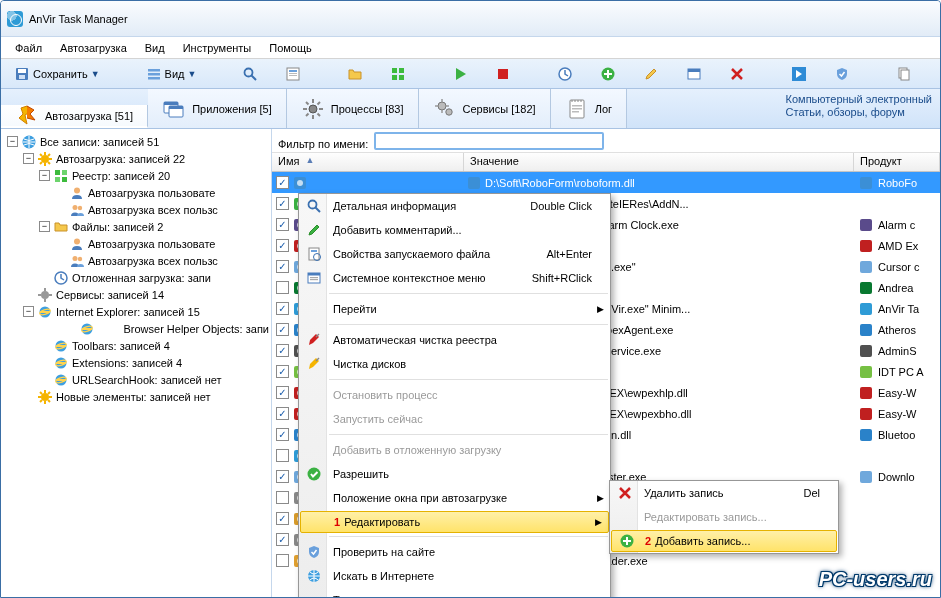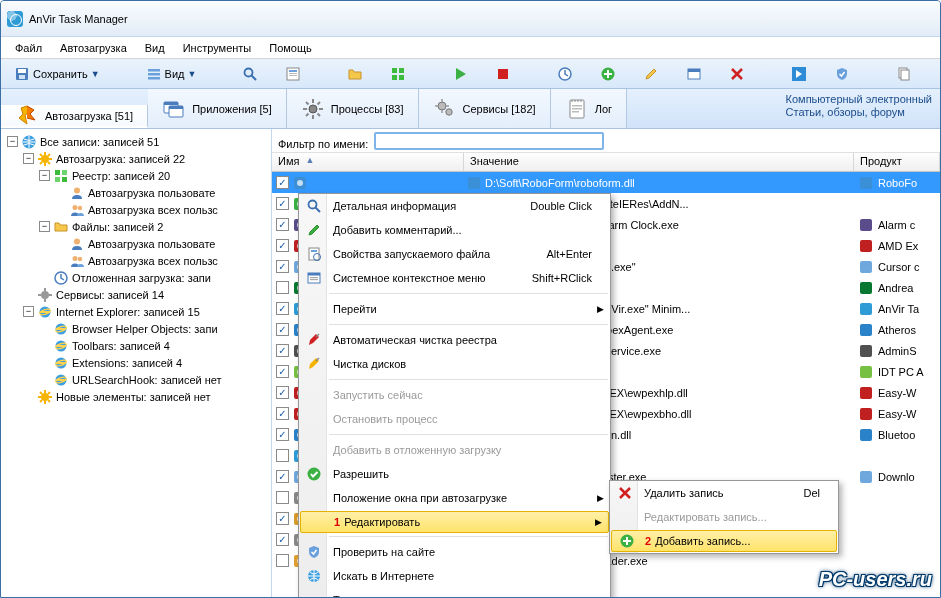--- a/index.html
+++ b/index.html
@@ -442,21 +442,21 @@
         <span class="exp">−</span>
         <span class="ic">
           <svg viewBox="0 0 16 16">
             <circle cx="8" cy="8" r="5.5" fill="#3e9fe0"></circle>
             <path d="M3 8h10" stroke="#ffd34d" stroke-width="2"></path>
             <ellipse cx="8" cy="8" rx="5.5" ry="2.2" fill="none" stroke="#ffd34d" stroke-width="1.3" transform="rotate(-20 8 8)"></ellipse>
           </svg>
         </span>
         <span>Internet Explorer: записей 15</span>
       </div>
-      <div class="tree-row" style="padding-left: 36px;">
+      <div class="tree-row" style="padding-left: 36px; justify-content: space-between;">
         <span class="exp placeholder"></span>
         <span class="ic">
           <svg viewBox="0 0 16 16">
             <circle cx="8" cy="8" r="5.5" fill="#3e9fe0"></circle>
             <path d="M3 8h10" stroke="#ffd34d" stroke-width="2"></path>
             <ellipse cx="8" cy="8" rx="5.5" ry="2.2" fill="none" stroke="#ffd34d" stroke-width="1.3" transform="rotate(-20 8 8)"></ellipse>
           </svg>
         </span>
         <span>Browser Helper Objects: запи</span>
       </div>
@@ -1075,24 +1075,24 @@
       <span class="mic">
         <svg viewBox="0 0 16 16">
           <path d="M10 2l3 3-6 6-4 2 1-5z" fill="#f5b400"></path>
           <line x1="13" y1="2" x2="10" y2="5" stroke="#888" stroke-width="1.5"></line>
         </svg>
       </span>
       <span>Чистка дисков</span>
     </div>
     <div class="msep"></div>
     <div class="mrow disabled">
+      <span>Остановить процесс</span>
+    </div>
+    <div class="mrow disabled">
       <span>Запустить сейчас</span>
-    </div>
-    <div class="mrow disabled">
-      <span>Остановить процесс</span>
     </div>
     <div class="msep"></div>
     <div class="mrow disabled">
       <span>Добавить в отложенную загрузку</span>
     </div>
     <div class="mrow">
       <span class="mic">
         <svg viewBox="0 0 16 16">
           <circle cx="8" cy="8" r="6.5" fill="#3bb143"></circle>
           <path d="M5 8l2 2.5L11.5 6" stroke="#fff" fill="none" stroke-width="2"></path>

